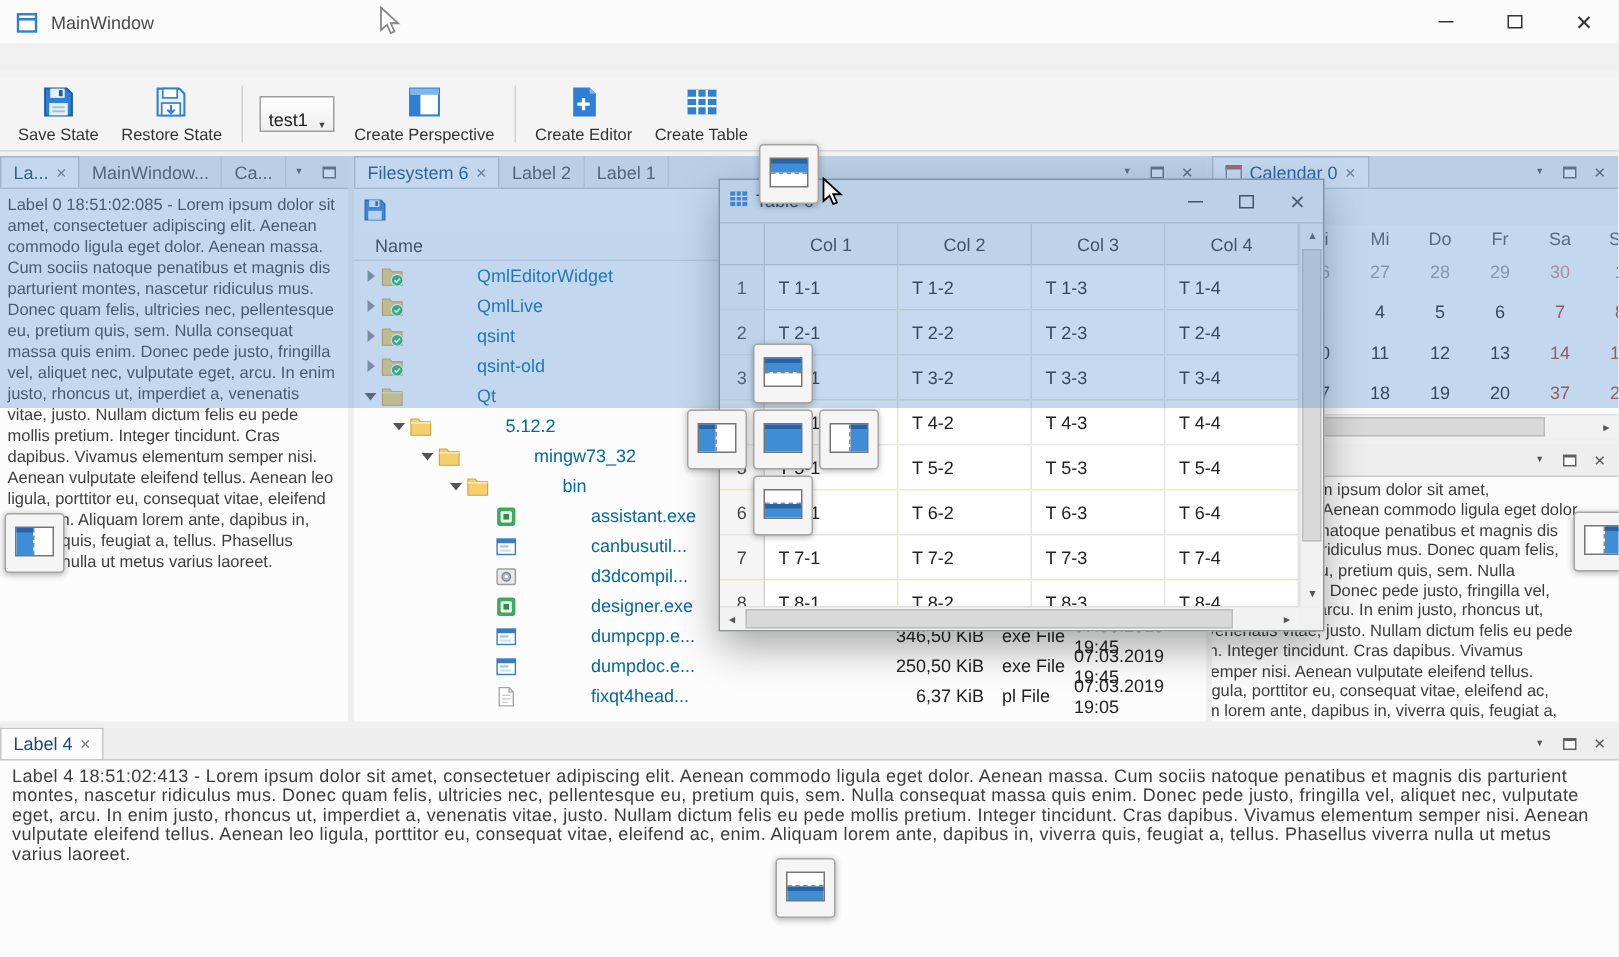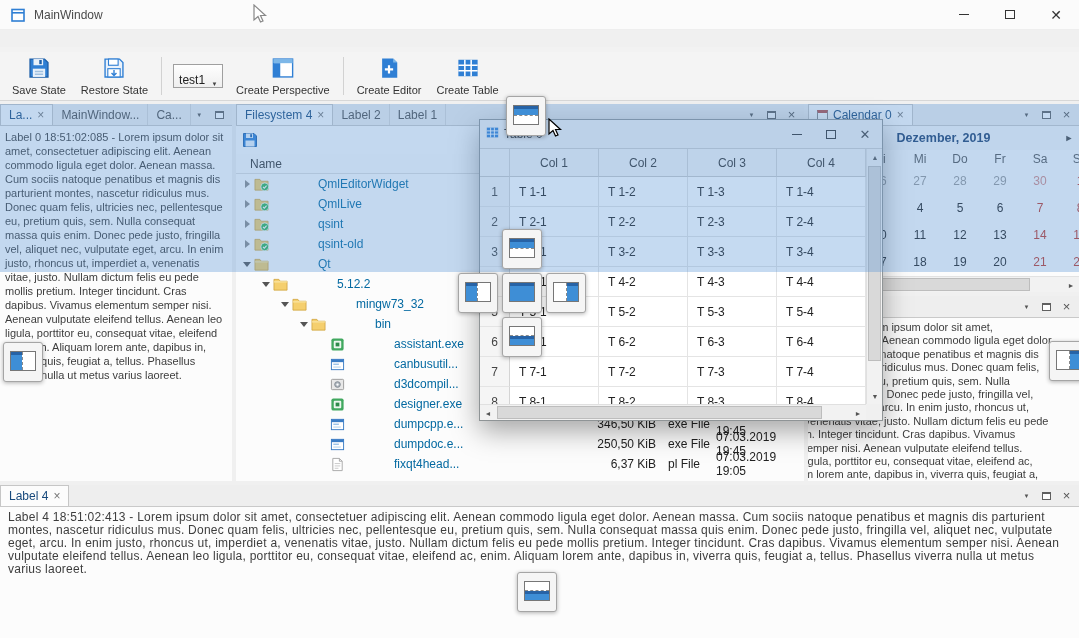--- a/index.html
+++ b/index.html
@@ -208,21 +208,21 @@
       <span class="tbb close">×</span>
     </div>
   </div>
   <div class="dock-text">Label 0 18:51:02:085 - Lorem ipsum dolor sit amet, consectetuer adipiscing elit. Aenean commodo ligula eget dolor. Aenean massa. Cum sociis natoque penatibus et magnis dis parturient montes, nascetur ridiculus mus. Donec quam felis, ultricies nec, pellentesque eu, pretium quis, sem. Nulla consequat massa quis enim. Donec pede justo, fringilla vel, aliquet nec, vulputate eget, arcu. In enim justo, rhoncus ut, imperdiet a, venenatis vitae, justo. Nullam dictum felis eu pede mollis pretium. Integer tincidunt. Cras dapibus. Vivamus elementum semper nisi. Aenean vulputate eleifend tellus. Aenean leo ligula, porttitor eu, consequat vitae, eleifend ac, enim. Aliquam lorem ante, dapibus in, viverra quis, feugiat a, tellus. Phasellus viverra nulla ut metus varius laoreet.</div>
 </div>
 
 <div class="dock" style="left:236px;top:104px;width:568px;height:377px">
   <div class="tabbar">
     <div class="tabs" id="fs-tabs">
         <div class="tab active">
-          <span class="tab-label">Filesystem 4</span>
+          <span class="tab-label">Filesystem 6</span>
           <span class="tab-x">×</span>
         </div>
         <div class="tab">
           <span class="tab-label">Label 2</span>
         </div>
         <div class="tab">
           <span class="tab-label">Label 1</span>
         </div>
       </div>
     <div class="tb-btns">
@@ -451,21 +451,20 @@
     <div class="tb-btns">
       <span class="tbb menu">▼</span>
       <span class="tbb">
           <i class="undock-glyph"></i>
         </span>
       <span class="tbb close">×</span>
     </div>
   </div>
   <div class="cal-nav">
     <span class="cal-nav-btn">◄</span>
-    <span class="cal-title">Dezember, 2019</span>
     <span class="cal-nav-btn">►</span>
   </div>
   <div class="cal-row wd" id="cal-weekdays">
       <span class="cal-cell">Mo</span>
       <span class="cal-cell">Di</span>
       <span class="cal-cell">Mi</span>
       <span class="cal-cell">Do</span>
       <span class="cal-cell">Fr</span>
       <span class="cal-cell we">Sa</span>
       <span class="cal-cell we">So</span>
@@ -497,21 +496,21 @@
         <span class="cal-cell">13</span>
         <span class="cal-cell we">14</span>
         <span class="cal-cell we">15</span>
       </div>
       <div class="cal-row">
         <span class="cal-cell">16</span>
         <span class="cal-cell">17</span>
         <span class="cal-cell">18</span>
         <span class="cal-cell">19</span>
         <span class="cal-cell">20</span>
-        <span class="cal-cell we">21</span>
+        <span class="cal-cell we">37</span>
         <span class="cal-cell we">22</span>
       </div>
     </div>
   <div class="sb cal-hsb">
     <span class="sb-arrow" style="left:0;top:0">◄</span>
     <div class="sb-thumb" style="left:17px;top:1px;bottom:1px;width:205px"></div>
     <span class="sb-arrow" style="right:0;top:0">►</span>
   </div>
 </div>
 

